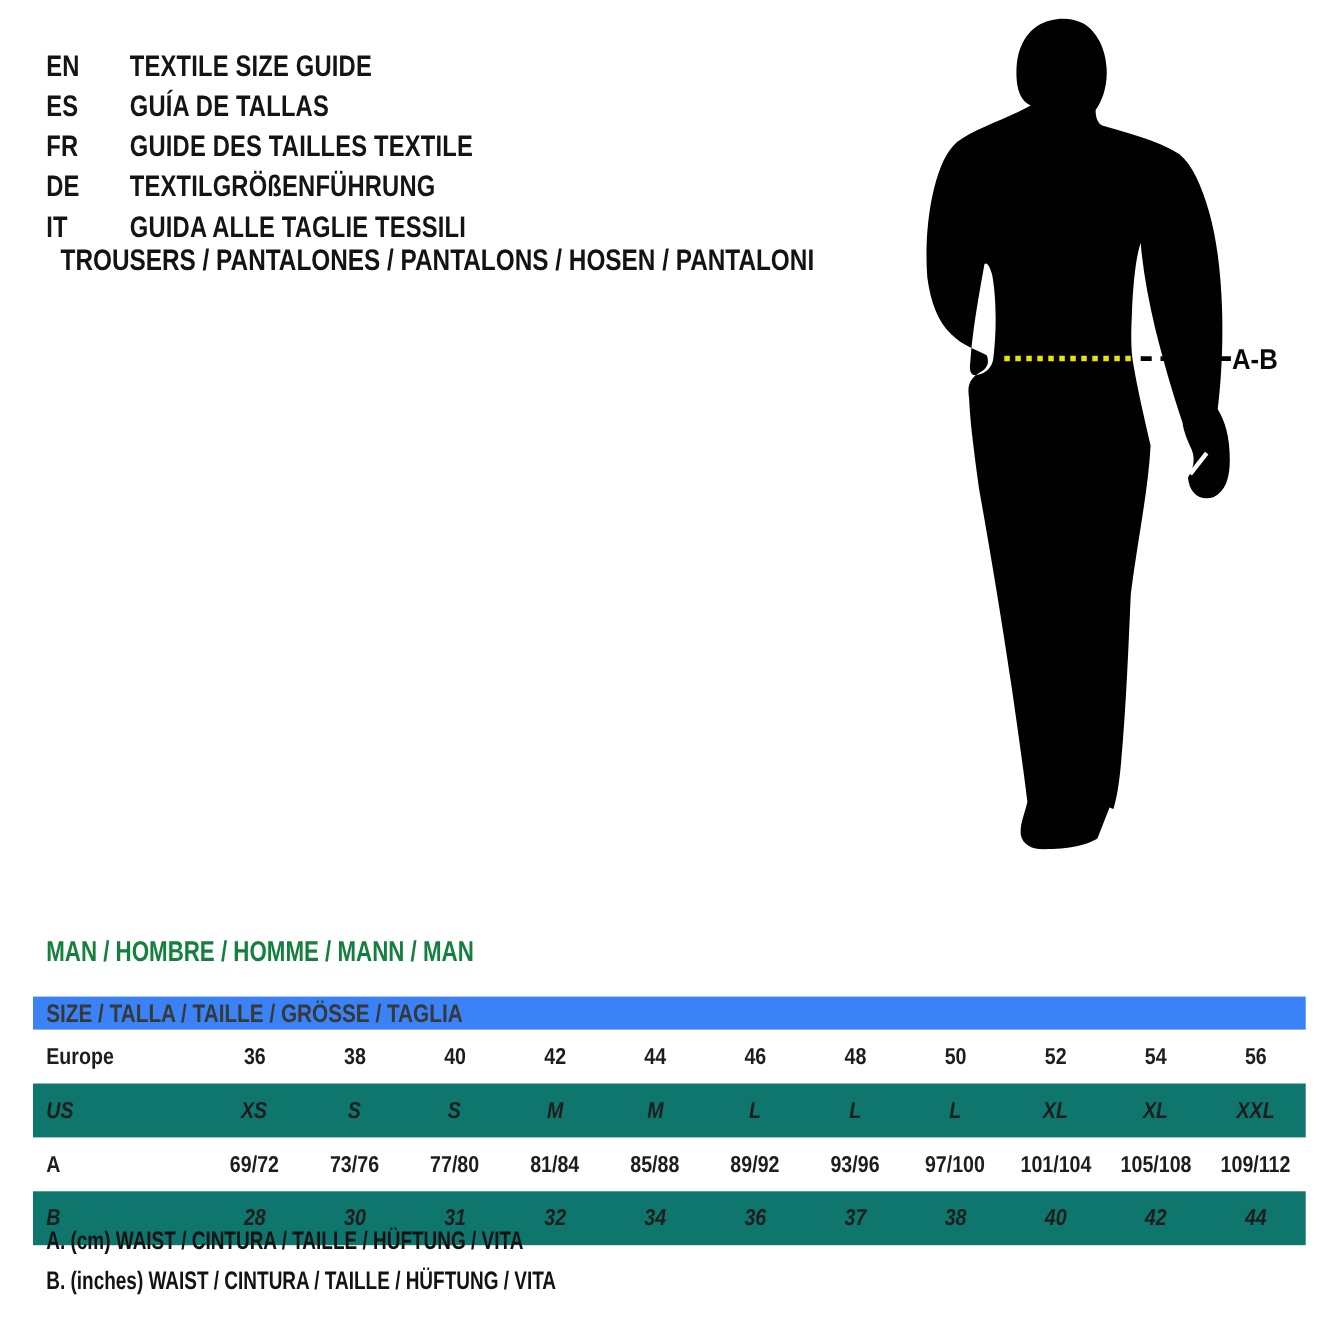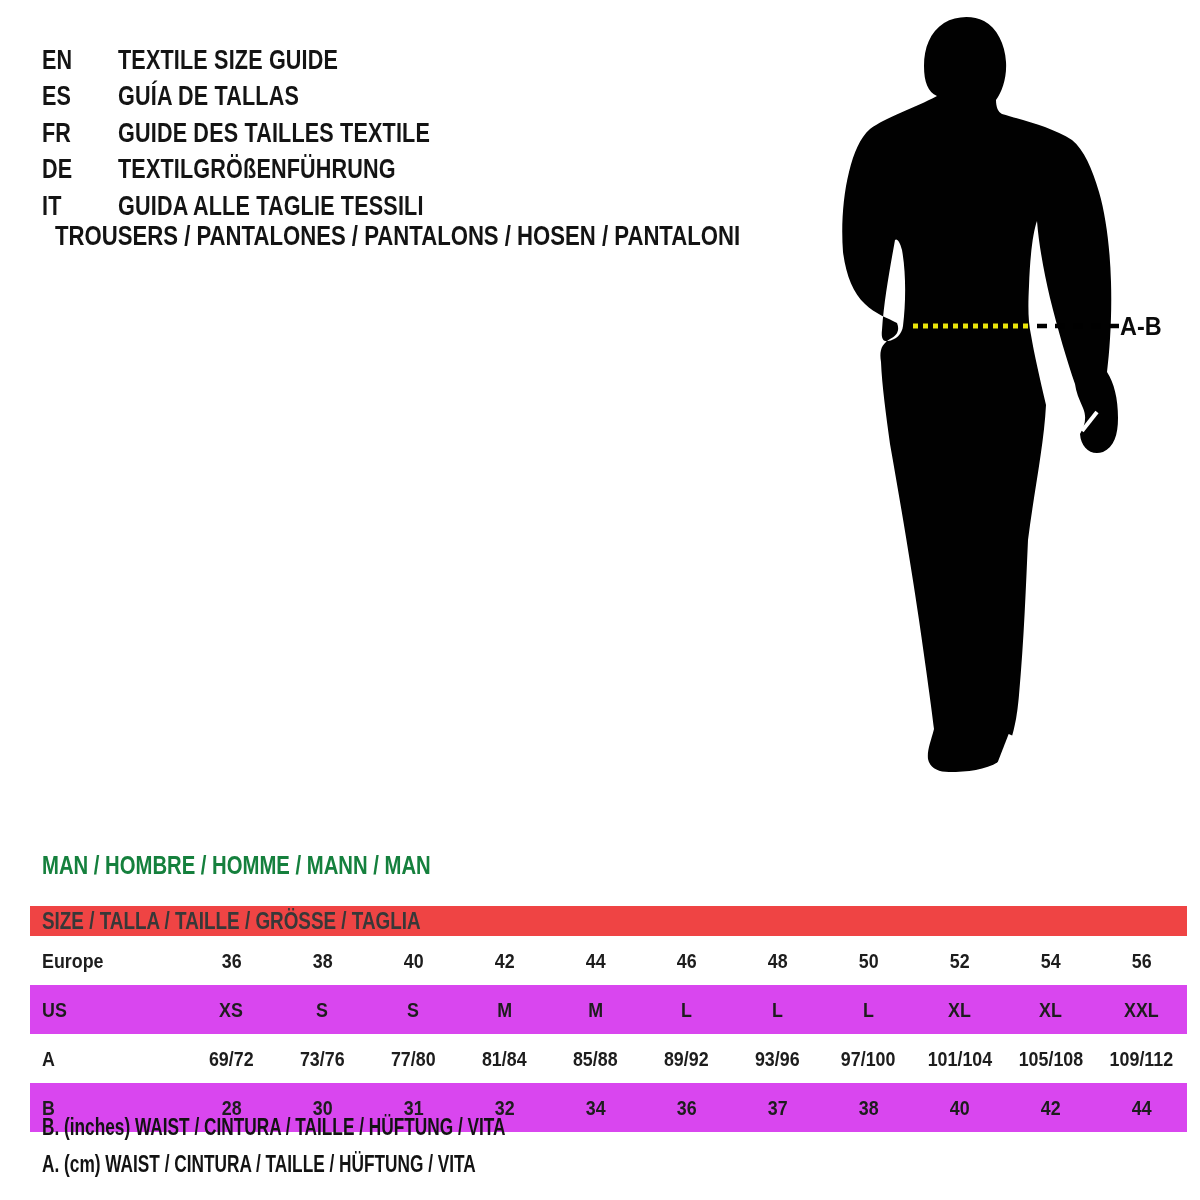--- a/index.html
+++ b/index.html
@@ -32,24 +32,24 @@
   .man-heading{left:42px;top:850px;font-size:26px;color:#15803d;}
   .man-heading .cond{transform:scaleX(.78);}
 
   
   .figure-svg{left:820px;top:0px;width:360px;height:800px;}
   .ab-label{left:1120px;top:311px;font-size:26px;color:#0a0a0a;text-decoration:underline;}
   .ab-label .cond{transform:scaleX(.9);}
 
   
   .size-table{left:30px;top:906px;width:1157px;color:#1d1d1d;}
-  .thead{height:30px;line-height:31px;background:#ef4444;padding-left:12px;font-size:23px;color:#383838;}
+  .thead{height:30px;line-height:31px;background:#3b82f6;padding-left:12px;font-size:23px;color:#383838;}
   .thead .cond{transform:scaleX(.82);}
   .trow{display:flex;height:49px;align-items:center;font-size:21px;}
-  .trow.stripe{background:#d946ef;}
+  .trow.stripe{background:#0f766e;font-style:italic;}
   .row-label{width:156px;padding-left:12px;box-sizing:border-box;flex:none;}
   .row-label .cond{transform:scaleX(.85);}
   .cell{flex:1 1 0;text-align:center;}
 
   
   .footnotes{left:42px;top:1109px;font-size:23px;color:#131313;}
   .foot{height:37px;display:flex;align-items:center;}
   .foot .cond{transform:scaleX(.75);}
 </style>
 </head>
@@ -208,18 +208,18 @@
       <div class="cell"><span class="cx">37</span></div>
       <div class="cell"><span class="cx">38</span></div>
       <div class="cell"><span class="cx">40</span></div>
       <div class="cell"><span class="cx">42</span></div>
       <div class="cell"><span class="cx">44</span></div>
     </div>
 </div>
 
 <div class="abs footnotes">
   <div class="foot">
+    <span class="cond">A. (cm) WAIST / CINTURA / TAILLE / HÜFTUNG / VITA</span>
+  </div>
+  <div class="foot">
     <span class="cond">B. (inches) WAIST / CINTURA / TAILLE / HÜFTUNG / VITA</span>
   </div>
-  <div class="foot">
-    <span class="cond">A. (cm) WAIST / CINTURA / TAILLE / HÜFTUNG / VITA</span>
-  </div>
 </div>
 
 </body></html>

